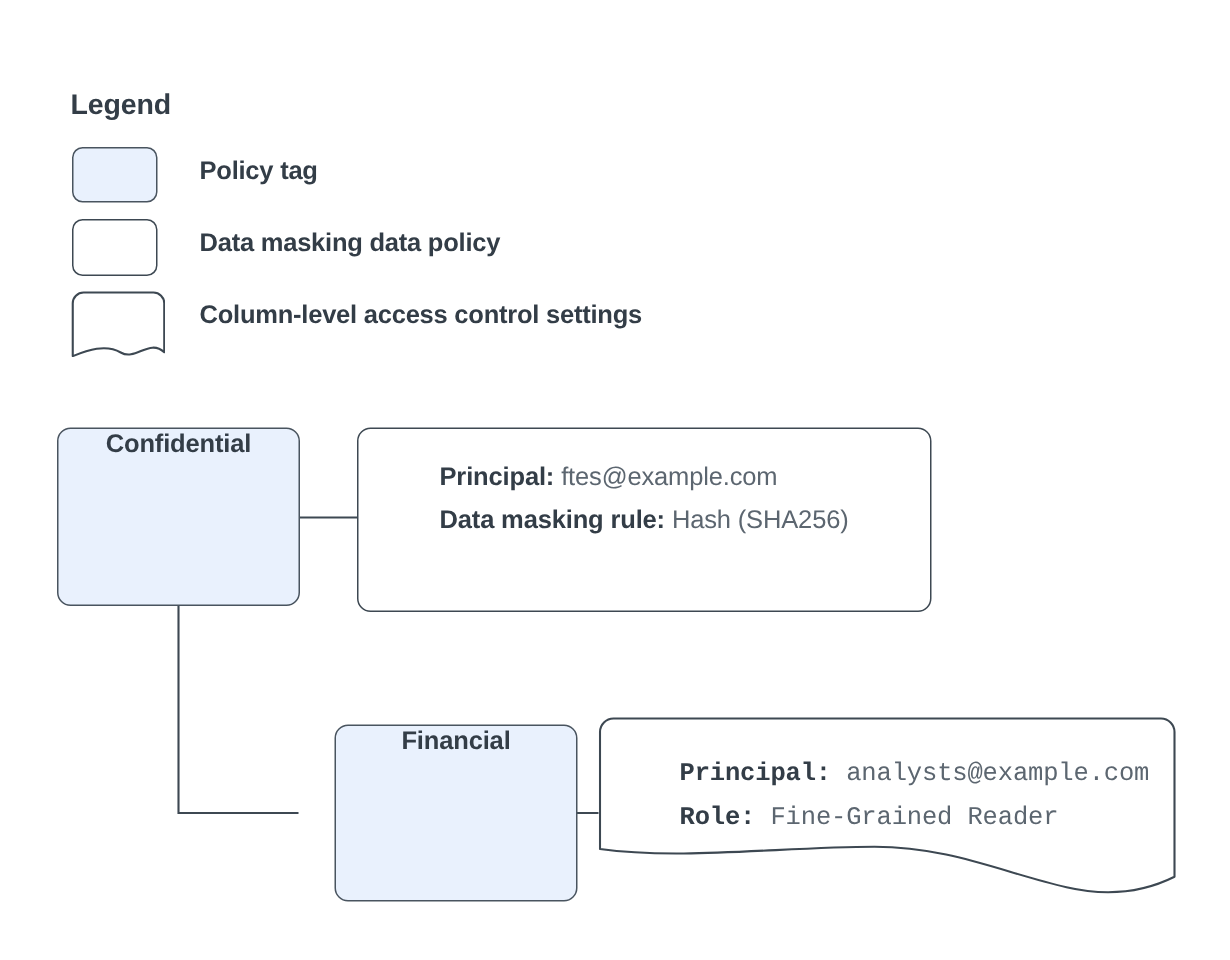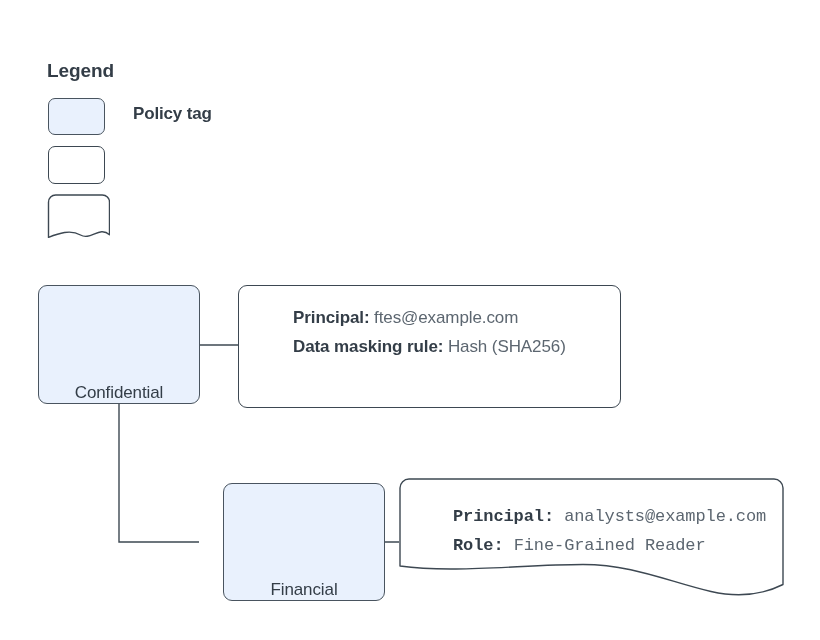--- a/index.html
+++ b/index.html
@@ -78,24 +78,24 @@
     height: 44px;
   }
 
   
   .node {
     background: #e9f1fd;
     border: 1.4px solid #49545f;
     border-radius: 9px;
     box-sizing: border-box;
     display: flex;
-    align-items: flex-end;
+    align-items: flex-start;
     justify-content: center;
     font-size: 17px;
-    font-weight: normal;
+    font-weight: bold;
     color: #333d47;
     letter-spacing: -0.1px;
   }
   #node-confidential {
     left: 38px;
     top: 285px;
     width: 162px;
     height: 119px;
   }
   #node-financial {
@@ -158,33 +158,35 @@
 <body>
 
 <div class="canvas">
 
   <div class="abs" id="legend-title">Legend</div>
 
   <div class="abs swatch-tag"></div>
   <div class="abs legend-row-label" id="legend-label-0">Policy tag</div>
 
   <div class="abs swatch-policy"></div>
+  <div class="abs legend-row-label" id="legend-label-1">Data masking data policy</div>
 
   <div class="abs swatch-doc">
     <svg width="68" height="44" viewBox="0 0 68 44">
       <path d="M6.5,8.2
                a7.2,7.2 0 0 1 7.2,-7.2
                h46.6
                a7.2,7.2 0 0 1 7.2,7.2
                v32.6
                c-10,-9.2 -19,6.0 -29,0.2
                c-10,-5.8 -22,-1.6 -32,2.4
                Z" fill="#ffffff" stroke="#3d4852" stroke-width="1.4" stroke-linejoin="round"></path>
     </svg>
   </div>
+  <div class="abs legend-row-label" id="legend-label-2">Column-level access control settings</div>
 
   <svg class="abs" id="edges">
 
     <path d="M200,345 H238" fill="none" stroke="#3d4852" stroke-width="1.4"></path>
 
     <path d="M119,404 V542 H199" fill="none" stroke="#3d4852" stroke-width="1.4" stroke-linejoin="miter"></path>
 
     <path d="M361,542 H399" fill="none" stroke="#3d4852" stroke-width="1.4"></path>
   </svg>
 

